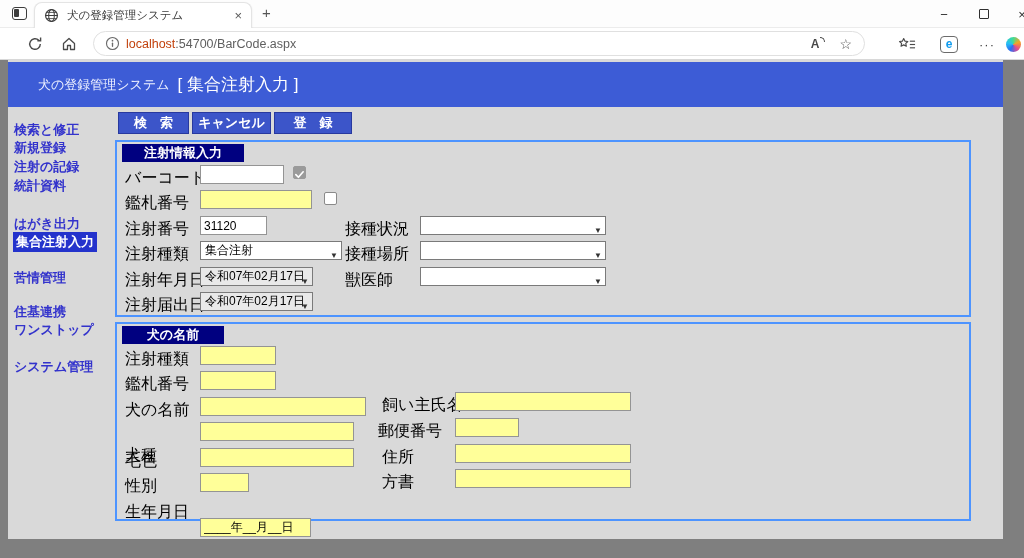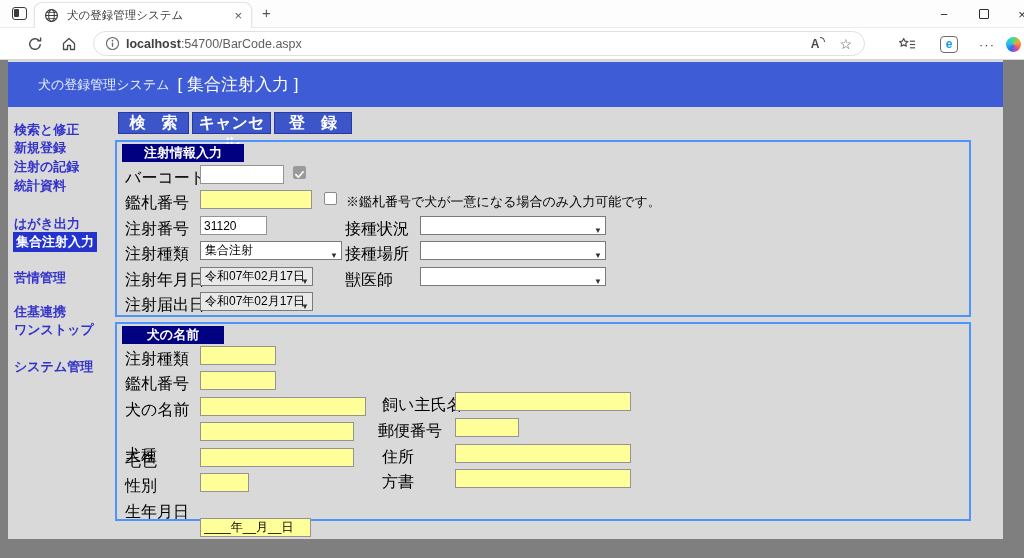--- a/index.html
+++ b/index.html
@@ -19,37 +19,37 @@
          box-shadow:0 1px 2px rgba(0,0,0,.10); display:flex; align-items:center; }
   .tab-title { font-size:11.5px; color:#3a3a3a; margin-left:8px; flex:1; white-space:nowrap; overflow:hidden; }
   .tab-close { font-size:13px; color:#5a5a5a; margin-right:9px; cursor:pointer; }
   .newtab { position:absolute; left:262px; top:4px; font-size:15px; color:#565656; cursor:pointer; }
   .winbtn { position:absolute; top:0; height:28px; width:28px; display:flex; align-items:center; justify-content:center; color:#2f2f2f; font-size:13px; cursor:pointer; }
   .win-max-box { width:10px; height:10px; border:1.2px solid #2f2f2f; border-radius:1px; }
   .toolbar { position:absolute; left:0; top:28px; width:1024px; height:32px; background:#ffffff; border-bottom:1px solid #d8d8d8; }
   .tb-icon { position:absolute; top:7px; width:18px; height:18px; display:flex; align-items:center; justify-content:center; cursor:pointer; }
   .pill { position:absolute; left:93px; top:3px; width:772px; height:25px; border:1px solid #e0e0e0; border-radius:13px; background:#fff; display:flex; align-items:center; }
   .url { font-size:12.5px; margin-left:6px; white-space:nowrap; }
-  .url b { color:#404040; font-weight:bold; }
+  .url b { color:#c2410c; font-weight:normal; }
   .url span { color:#5f5f5f; }
   .pill-right { margin-left:auto; display:flex; align-items:center; gap:14px; margin-right:12px; }
   .aloud { display:flex; align-items:flex-start; color:#4a4a4a; font-size:12px; font-weight:bold; }
   .aloud .arc { width:5px; height:5px; border-top:1.4px solid #4a4a4a; border-right:1.4px solid #4a4a4a; border-top-right-radius:5px; margin-left:1px; }
   .star-glyph { font-size:14px; color:#4f4f4f; }
   .iemode { width:19px; height:17px; border:1.5px solid #6b6b6b; border-radius:4px; display:flex; align-items:center; justify-content:center; font-size:12px; font-weight:bold; color:#0f9bee; }
   .more-glyph { font-size:13px; color:#3f3f3f; letter-spacing:1px; }
   .copilot { width:15px; height:15px; border-radius:50%; background:conic-gradient(from 210deg,#2a6df5,#25c0f4,#3ddc97,#f5a623,#e94b8a,#2a6df5); }
   
   .page { position:absolute; left:8px; top:60px; width:995px; height:479px; background:#d9d9d9; overflow:hidden; }
   .appheader { position:absolute; left:0; top:2px; width:995px; height:45px; background:#3d5cd6; color:#fff; display:flex; align-items:center; padding-left:30px; }
   .appheader .sys { font-size:13px; color:#eef1ff; }
   .appheader .pg { font-size:17px; margin-left:8px; color:#ffffff; }
   .side-item { position:absolute; left:6px; font-size:13px; font-weight:bold; color:#3333cc; white-space:nowrap; cursor:pointer; }
   .side-item.sel { background:#2433cc; color:#ffffff; padding:1px 3px; left:5px; }
-  .btn { position:absolute; top:52px; height:22px; background:#3c55c9; border:1px solid #28399f; color:#fff; font-weight:bold; font-size:16px; text-align:center; line-height:20px; cursor:pointer; }
+  .btn { position:absolute; top:52px; height:22px; background:#3c55c9; border:1px solid #28399f; color:#fff; font-weight:bold; font-size:13px; text-align:center; line-height:20px; cursor:pointer; }
   .fset { position:absolute; left:107px; width:856px; border:2px solid #4d94ff; }
   .sect-title { position:absolute; height:18px; line-height:18px; background:#000080; color:#ffffff; font-weight:bold; font-size:13px; text-align:center; }
   .lbl { position:absolute; font-size:16px; color:#000; white-space:nowrap; }
   .fld { position:absolute; height:19px; border:1px solid #949494; font-size:12px; padding:0 3px; font-family:"Liberation Sans",sans-serif; color:#000; }
   .fld.white { background:#ffffff; }
   .fld.yellow { background:#ffff99; }
   .selbox { position:absolute; height:19px; border:1px solid #7a7a7a; background:#ffffff; font-size:12px; line-height:17px; padding:0 16px 0 4px; cursor:pointer; white-space:nowrap; }
   .selbox.gray { background:#e9e9e9;text-align:right; }
   .selbox .arr { position:absolute; right:3px; top:5px; font-size:8px; color:#333; }
   .cb { position:absolute; width:13px; height:13px; border:1px solid #8a8a8a; border-radius:2px; background:#fff; cursor:pointer; }
@@ -157,21 +157,20 @@
   <input class="fld white" style="left: 192px; top: 105px; width: 84px;">
   <div class="cb checked" style="left:285px;top:106px">
     <svg width="11" height="11" viewBox="0 0 12 12" style="margin:0 0 1px 0">
         <path d="M2 6.2 4.8 9 10 3" fill="none" stroke="#ffffff" stroke-width="1.8" stroke-linecap="round" stroke-linejoin="round"></path>
       </svg>
   </div>
 
   <div class="lbl" style="left:117px;top:133px">鑑札番号</div>
   <input class="fld yellow" style="left: 192px; top: 130px; width: 112px;">
   <div class="cb" style="left:316px;top:132px"></div>
-  <div class="note" style="left:338px;top:133px">※鑑札番号で犬が一意になる場合のみ入力可能です。</div>
 
   <div class="lbl" style="left:117px;top:159px">注射番号</div>
   <input class="fld white" style="left: 192px; top: 156px; width: 67px;" value="31120">
   <div class="lbl" style="left:337px;top:159px">接種状況</div>
   <div class="selbox" style="left:412px;top:156px;width:186px">
       <span class="arr">▼</span>
     </div>
 
   <div class="lbl" style="left:117px;top:184px">注射種類</div>
   <div class="selbox" style="left:192px;top:181px;width:142px"><span>集合注射</span><span class="arr">▼</span></div>

